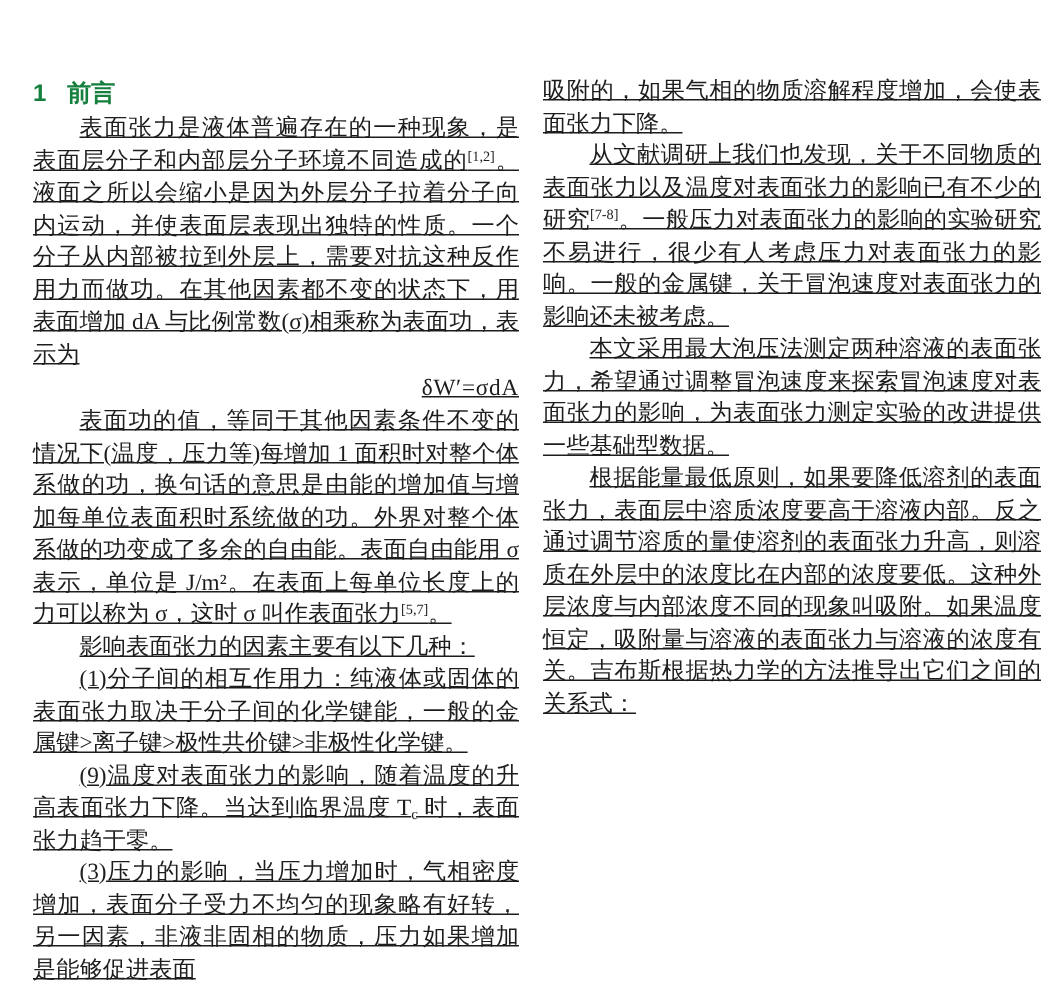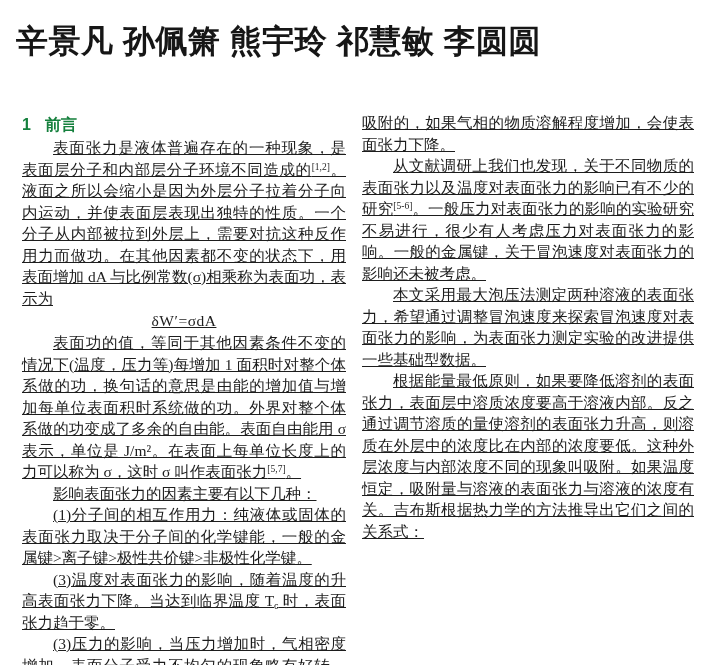--- a/index.html
+++ b/index.html
@@ -63,57 +63,56 @@
     line-height: 0;
     vertical-align: 5px;
     letter-spacing: 0;
   }
   sub.var {
     font-size: 10px;
     line-height: 0;
     vertical-align: -3px;
   }
   .formula-line {
-    text-align: center;
+    text-align: right;
     text-indent: 0;
     line-height: 23px;
     letter-spacing: 0.5px;
   }
 </style>
 </head>
 <body>
 
 <div class="page">
 
-  <h1 class="authors">辛景凡 孙佩箫 熊宇玲 祁慧敏 李圆圆</h1>
 
   <div class="columns">
 
     <div class="col col-left">
       <h2 class="sec"><span class="sec-num">1</span><span class="sec-title">前言</span></h2>
 
       <p class="indent"><span>表面张力是液体普遍存在的一种现象，是表面层分子和内部层分子环境不同造成的</span><sup class="cite">[1,2]</sup><span>。液面之所以会缩小是因为外层分子拉着分子向内运动，并使表面层表现出独特的性质。一个分子从内部被拉到外层上，需要对抗这种反作用力而做功。在其他因素都不变的状态下，用表面增加 dA 与比例常数(σ)相乘称为表面功，表示为</span></p>
 
       <p class="formula-line">δW′=σdA</p>
 
       <p class="indent"><span>表面功的值，等同于其他因素条件不变的情况下(温度，压力等)每增加 1 面积时对整个体系做的功，换句话的意思是由能的增加值与增加每单位表面积时系统做的功。外界对整个体系做的功变成了多余的自由能。表面自由能用 σ 表示，单位是 J/m²。在表面上每单位长度上的力可以称为 σ，这时 σ 叫作表面张力</span><sup class="cite">[5,7]</sup><span>。</span></p>
 
       <p class="indent">影响表面张力的因素主要有以下几种：</p>
 
       <p class="indent">(1)分子间的相互作用力：纯液体或固体的表面张力取决于分子间的化学键能，一般的金属键&gt;离子键&gt;极性共价键&gt;非极性化学键。</p>
 
-      <p class="indent"><span>(3)温度对表面张力的影响，随着温度的升高表面张力下降。当达到临界温度 T</span><sub class="var">c</sub><span> 时，表面张力趋于零。</span></p>
+      <p class="indent"><span>(9)温度对表面张力的影响，随着温度的升高表面张力下降。当达到临界温度 T</span><sub class="var">c</sub><span> 时，表面张力趋于零。</span></p>
 
       <p class="indent">(3)压力的影响，当压力增加时，气相密度增加，表面分子受力不均匀的现象略有好转，另一因素，非液非固相的物质，压力如果增加是能够促进表面</p>
     </div>
 
     <div class="col col-right">
       <p>吸附的，如果气相的物质溶解程度增加，会使表面张力下降。</p>
 
-      <p class="indent"><span>从文献调研上我们也发现，关于不同物质的表面张力以及温度对表面张力的影响已有不少的研究</span><sup class="cite">[5-6]</sup><span>。一般压力对表面张力的影响的实验研究不易进行，很少有人考虑压力对表面张力的影响。一般的金属键，关于冒泡速度对表面张力的影响还未被考虑。</span></p>
+      <p class="indent"><span>从文献调研上我们也发现，关于不同物质的表面张力以及温度对表面张力的影响已有不少的研究</span><sup class="cite">[7-8]</sup><span>。一般压力对表面张力的影响的实验研究不易进行，很少有人考虑压力对表面张力的影响。一般的金属键，关于冒泡速度对表面张力的影响还未被考虑。</span></p>
 
       <p class="indent">本文采用最大泡压法测定两种溶液的表面张力，希望通过调整冒泡速度来探索冒泡速度对表面张力的影响，为表面张力测定实验的改进提供一些基础型数据。</p>
 
 
 
       <p class="indent">根据能量最低原则，如果要降低溶剂的表面张力，表面层中溶质浓度要高于溶液内部。反之通过调节溶质的量使溶剂的表面张力升高，则溶质在外层中的浓度比在内部的浓度要低。这种外层浓度与内部浓度不同的现象叫吸附。如果温度恒定，吸附量与溶液的表面张力与溶液的浓度有关。吉布斯根据热力学的方法推导出它们之间的关系式：</p>
 
     </div>
 
   </div>

